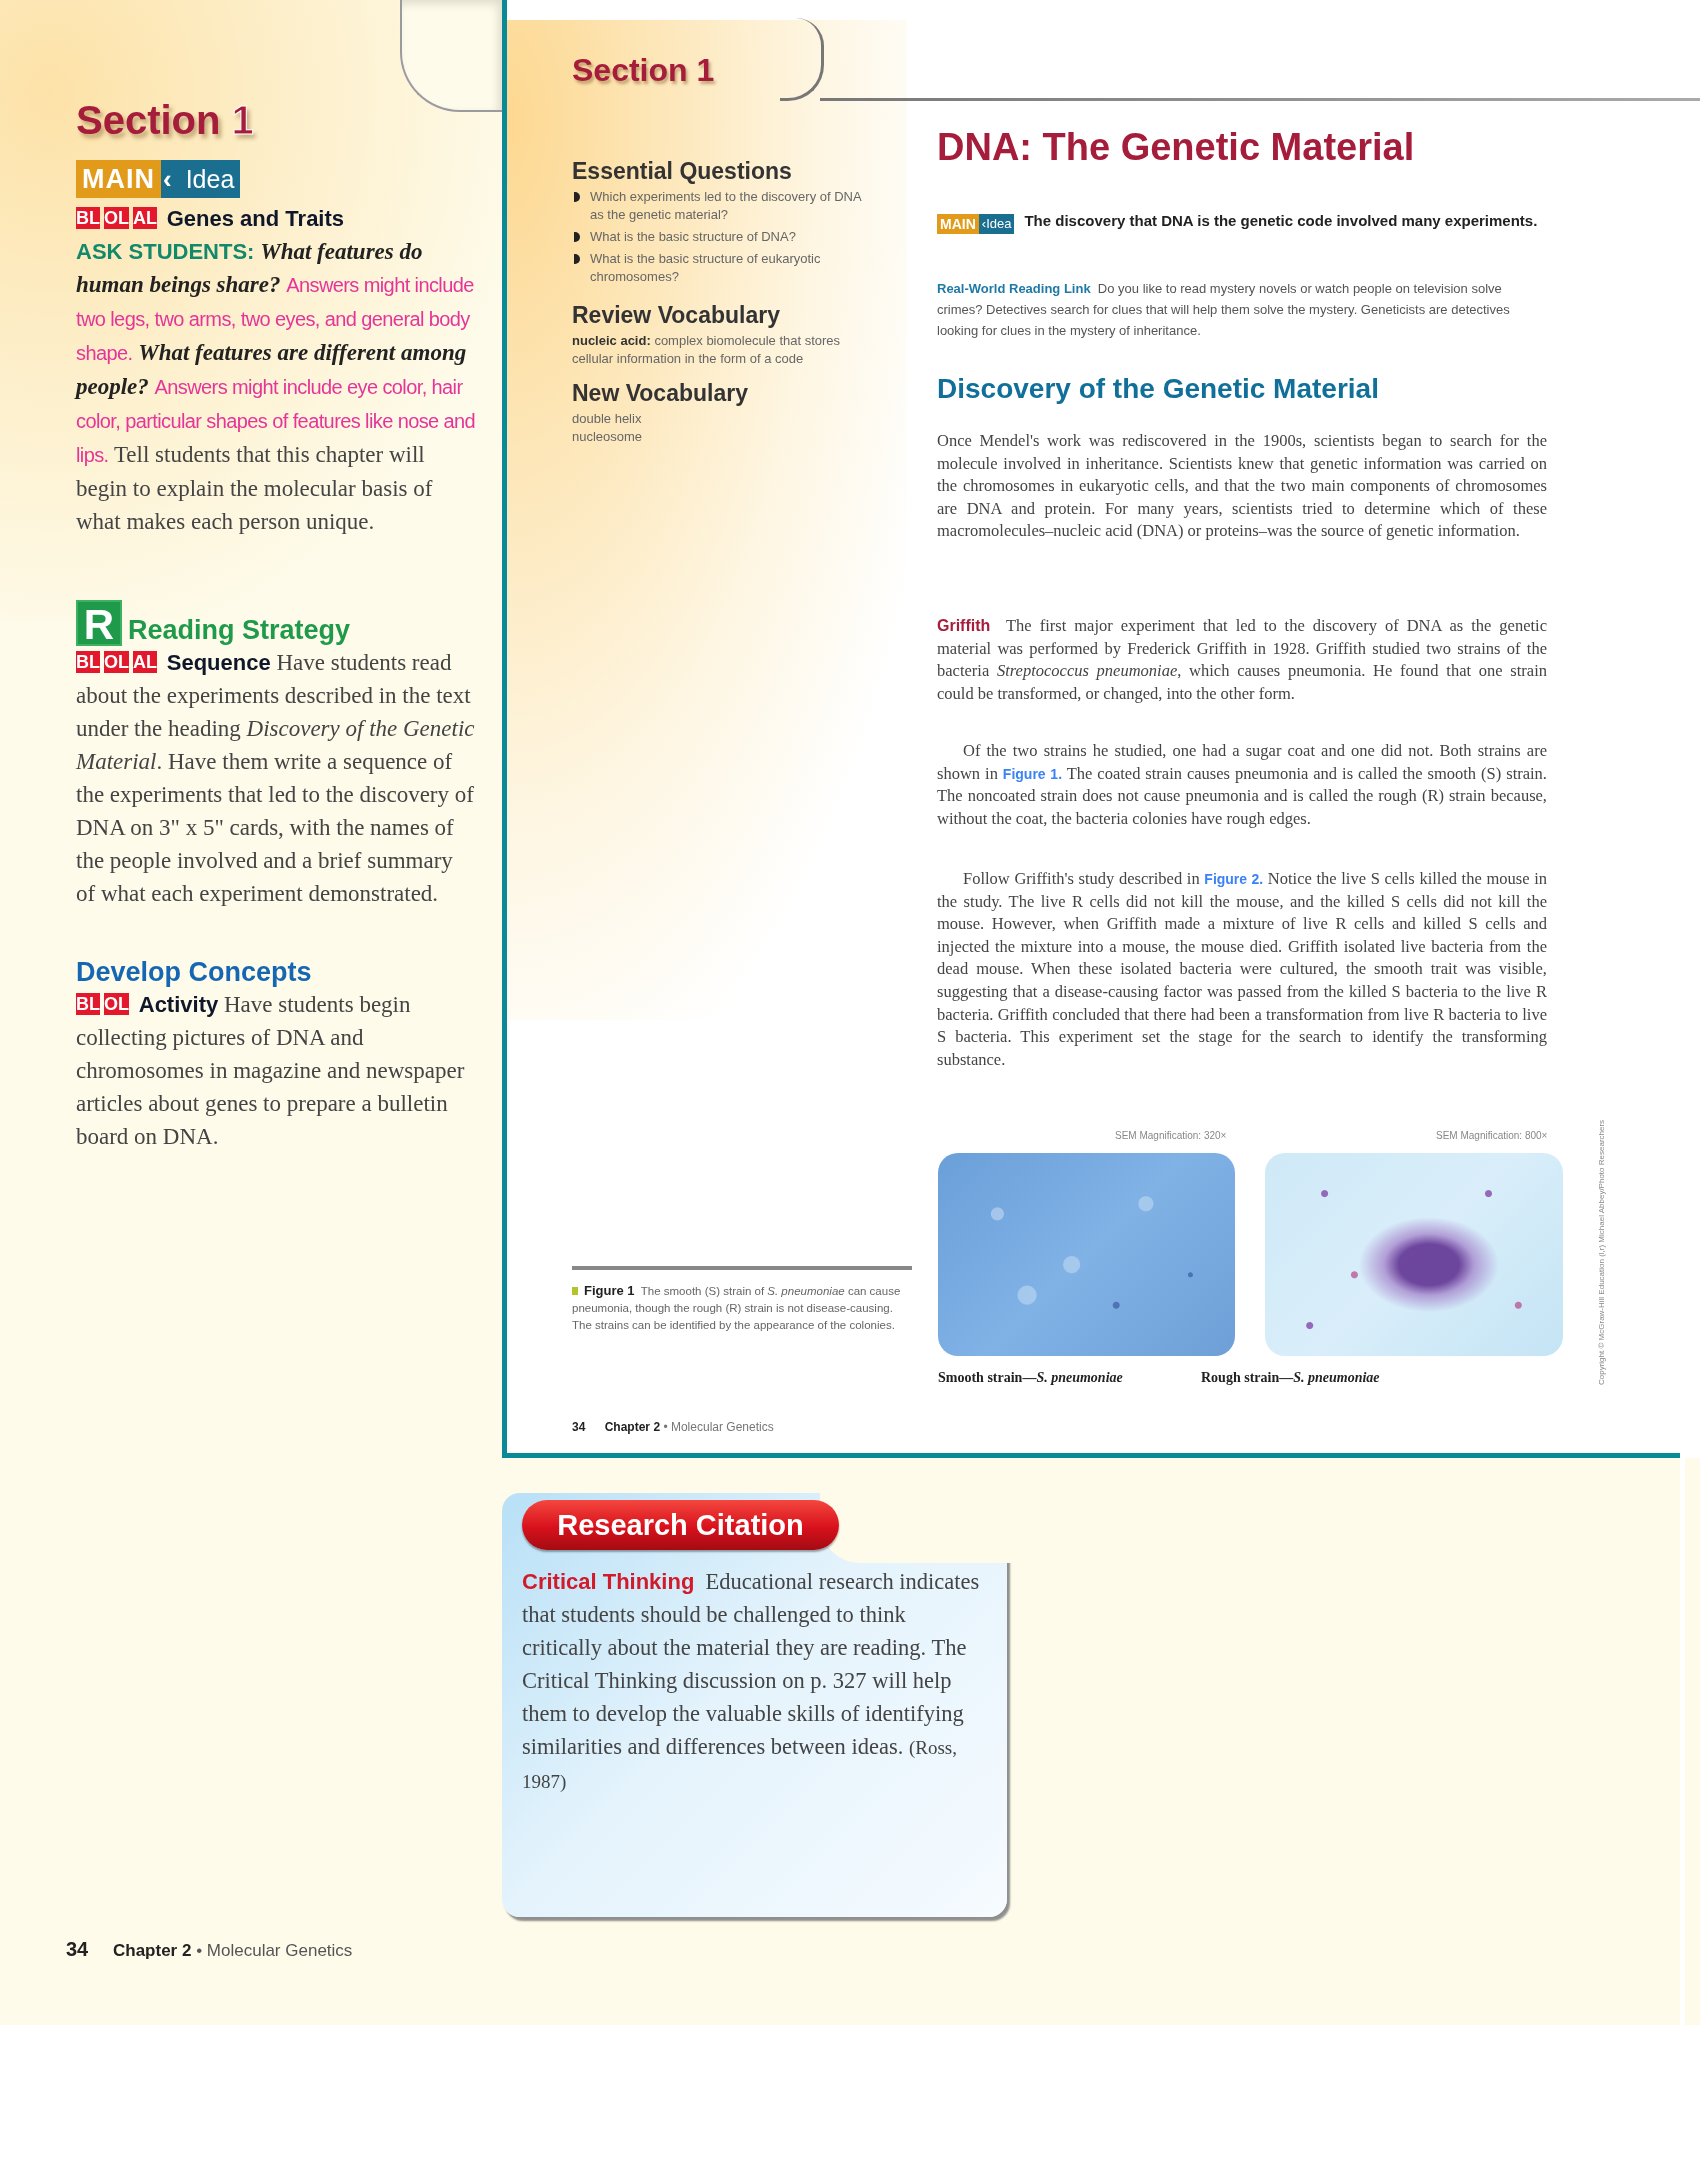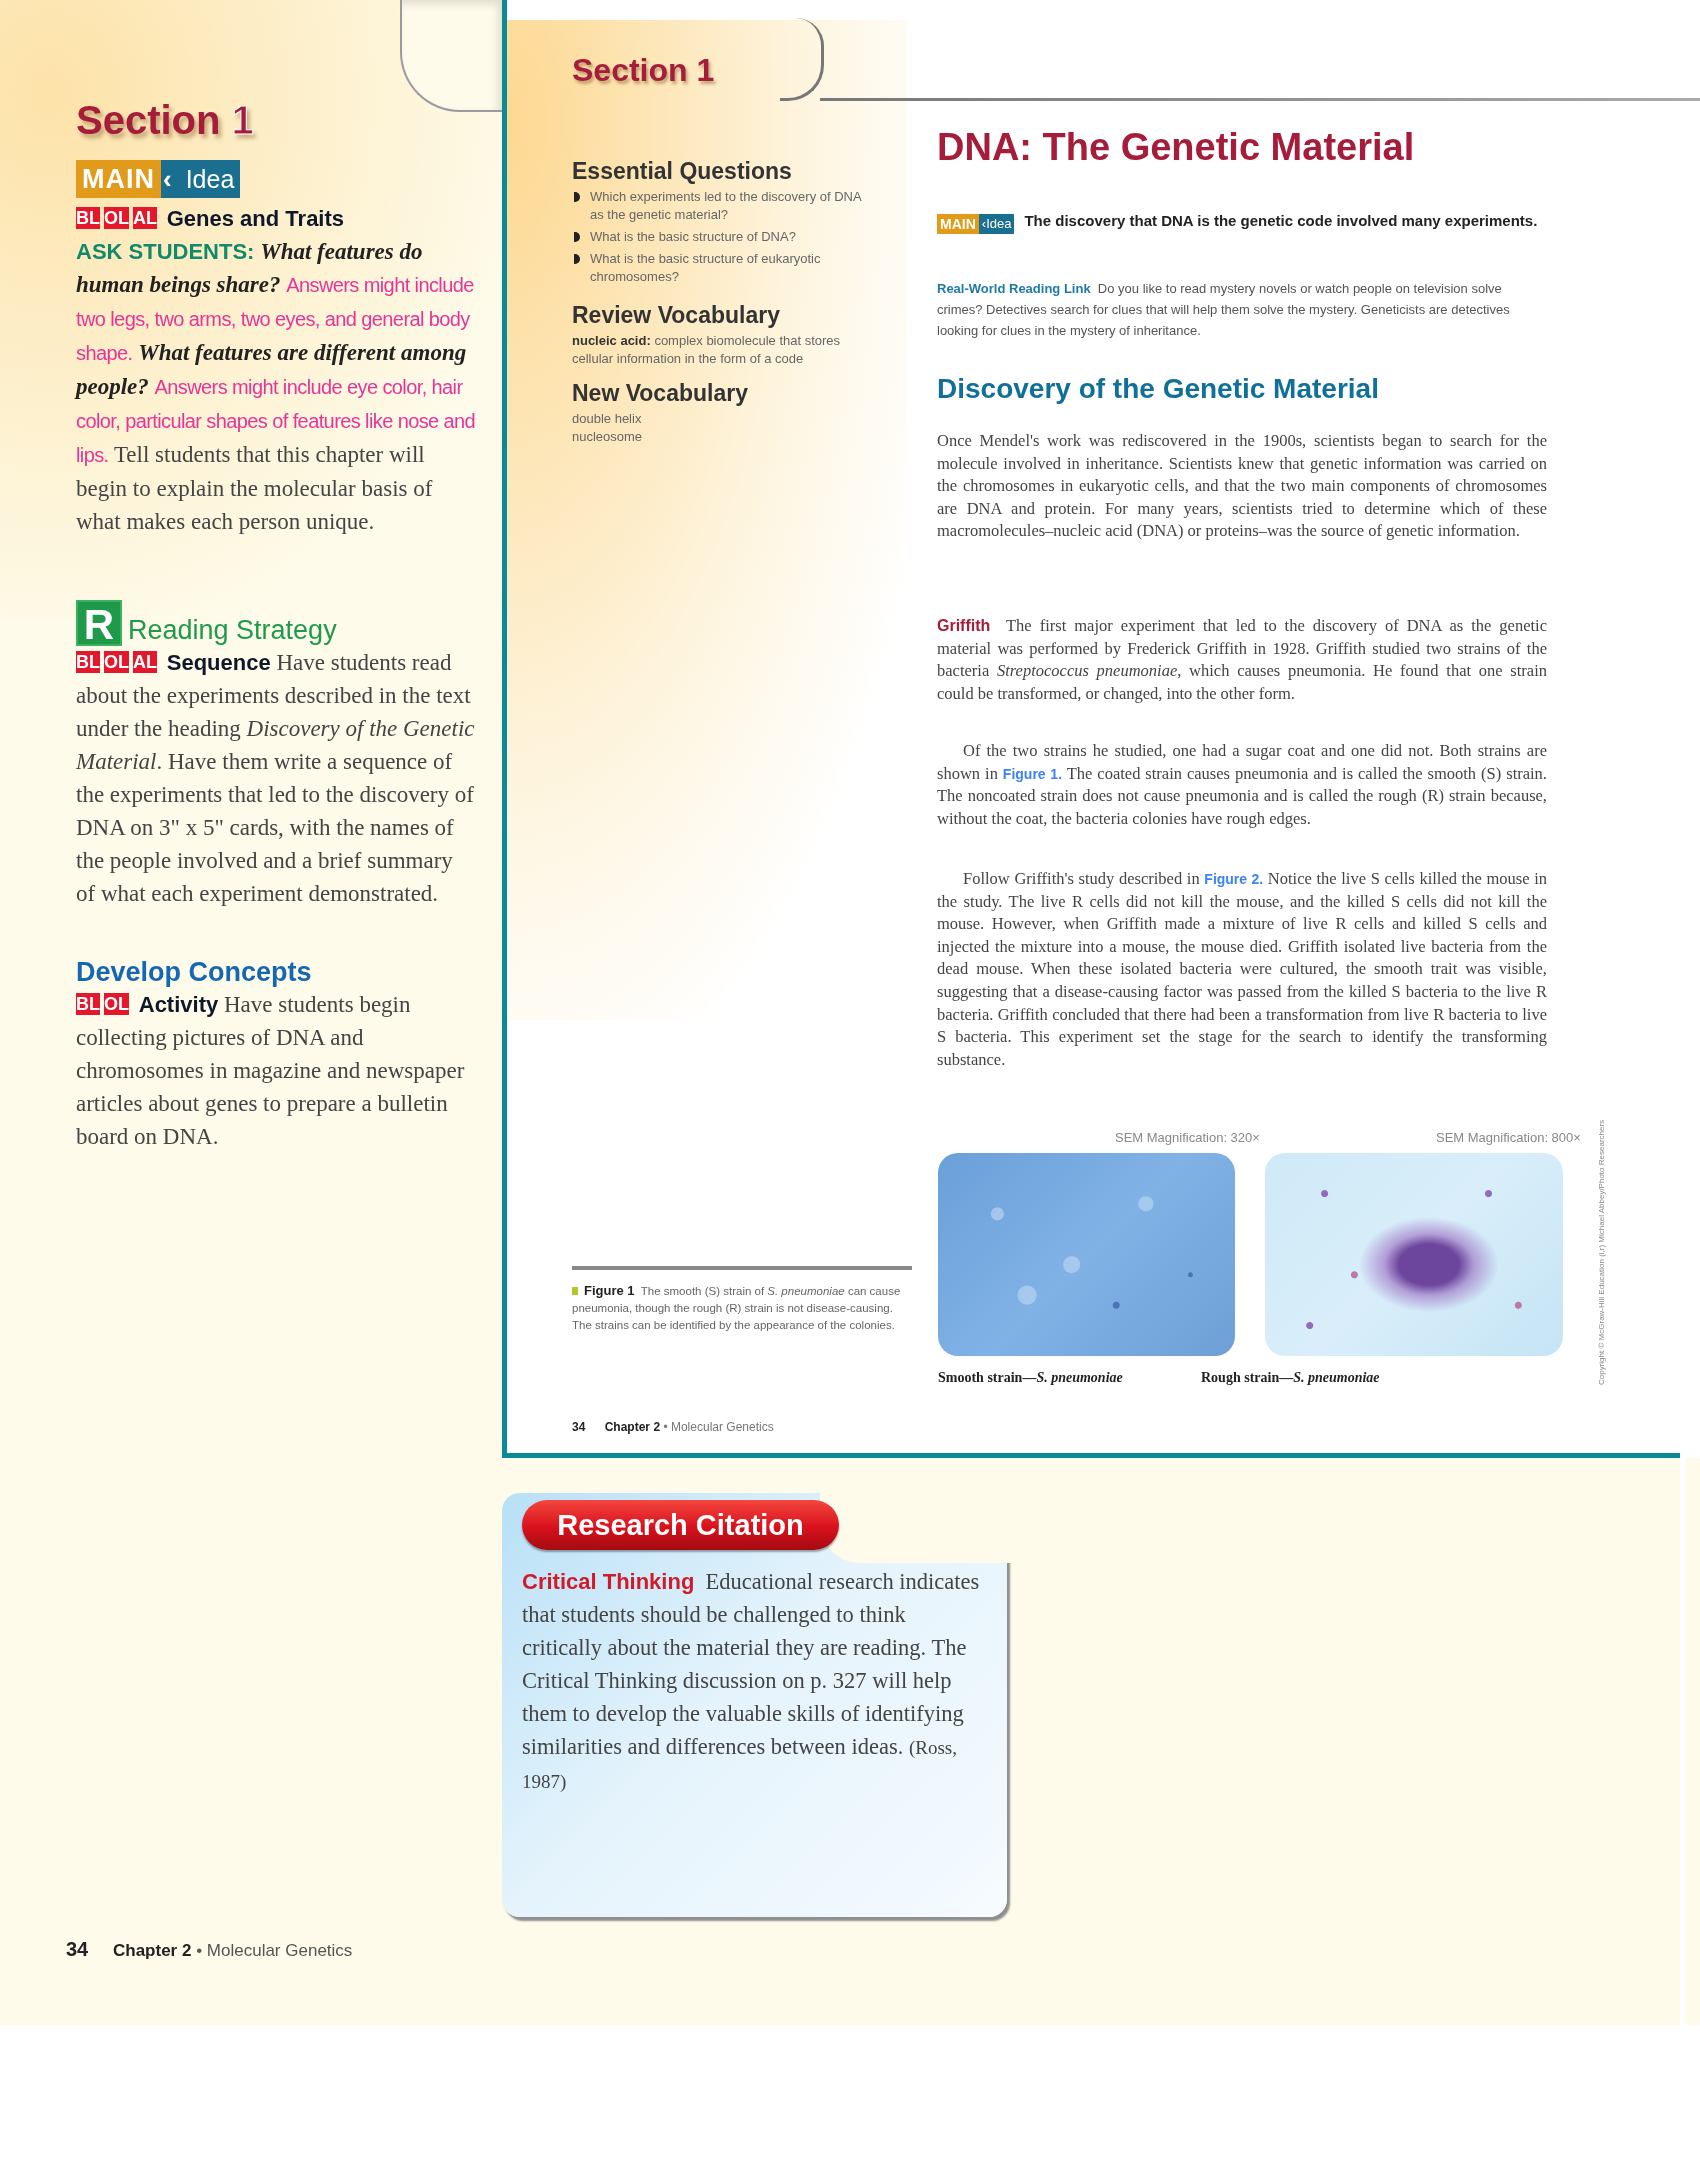--- a/index.html
+++ b/index.html
@@ -33,21 +33,21 @@
   .lbl-bold { font-family: "Liberation Sans", sans-serif; font-weight: bold; color: #0f172a; font-size: 22px; }
   .ask { font-family: "Liberation Sans", sans-serif; font-weight: bold; color: #13896b; font-size: 22px; }
   .q { font-style: italic; font-weight: bold; color: #222; font-size: 23px; }
   .ans { font-family: "Liberation Sans", sans-serif; color: #e63598; font-size: 20px; letter-spacing: -0.6px; }
   .body-serif { color: #444; }
 
   .block { margin-top: 0; }
   .rs-head { margin-top: 62px; display: flex; align-items: flex-end; font-family: "Liberation Sans", sans-serif; }
   .r-badge { width: 46px; height: 46px; background: #1f9a4a; color: #fff; font-weight: bold; font-size: 42px; line-height: 46px; text-align: center;
     border: 2px solid #3cb260; margin-right: 6px; }
-  .rs-title { color: #1f9a4a; font-weight: normal; font-size: 27px; line-height: 32px; }
+  .rs-title { color: #1f9a4a; font-weight: bold; font-size: 27px; line-height: 32px; }
   .dc-head { margin-top: 46px; color: #1667b3; font-family: "Liberation Sans", sans-serif; font-weight: bold; font-size: 27px; line-height: 32px; }
 
   
   .inset { position: absolute; left: 502px; top: 0; width: 1198px; height: 1458px; background: #fff; border-left: 5px solid #0a8a96; }
   .inset-bottom { position: absolute; left: 502px; top: 1453px; width: 1178px; height: 5px; background: #0a8a96; }
   .inset-tab { position: absolute; left: 507px; top: 20px; width: 400px; height: 1000px;
     background: radial-gradient(ellipse at 0% 10%, #fdd891 0%, #fde8bd 30%, #fef6e2 55%, rgba(255,255,255,0) 80%); }
   .inset-tab-line { position: absolute; left: 820px; top: 98px; width: 880px; height: 3px; background: linear-gradient(90deg,#777,#aaa); }
   .inset-curve { position: absolute; left: 780px; top: 18px; width: 44px; height: 83px; border-right: 3px solid #777; border-bottom: 3px solid #777; border-bottom-right-radius: 36px; border-top-right-radius: 28px; }
 
@@ -73,21 +73,21 @@
   .disc-head { position: absolute; left: 937px; top: 373px; font-family: "Liberation Sans", sans-serif; font-weight: bold; font-size: 28px; color: #11709a; }
   .body-text { position: absolute; left: 937px; width: 610px; font-size: 16.5px; line-height: 22.6px; color: #444; text-align: justify; }
   .bt1 { top: 430px; }
   .bt2 { top: 615px; }
   .bt3 { top: 740px; }
   .bt4 { top: 868px; }
   .indent { text-indent: 26px; }
   .griffith { font-family: "Liberation Sans", sans-serif; font-weight: bold; color: #a51d3b; font-size: 16px; }
   .fig-ref { font-family: "Liberation Sans", sans-serif; font-weight: bold; color: #3b82f6; font-size: 14px; }
 
-  .mag { position: absolute; font-family: "Liberation Sans", sans-serif; font-size: 13px; color: #888; }
+  .mag { position: absolute; font-family: "Liberation Sans", sans-serif; font-size: 10px; color: #888; }
   .photo { position: absolute; border-radius: 20px; overflow: hidden; }
   .photo-smooth { left: 938px; top: 1153px; width: 297px; height: 203px;
     background:
       radial-gradient(circle at 20% 30%, rgba(255,255,255,0.35) 0 6px, transparent 7px),
       radial-gradient(circle at 45% 55%, rgba(255,255,255,0.3) 0 8px, transparent 9px),
       radial-gradient(circle at 70% 25%, rgba(255,255,255,0.3) 0 7px, transparent 8px),
       radial-gradient(circle at 60% 75%, rgba(30,60,140,0.5) 0 3px, transparent 4px),
       radial-gradient(circle at 30% 70%, rgba(255,255,255,0.3) 0 9px, transparent 10px),
       radial-gradient(circle at 85% 60%, rgba(30,60,140,0.5) 0 2px, transparent 3px),
       linear-gradient(135deg, #6b9fd8 0%, #80b2e6 50%, #6e9fd6 100%); }

